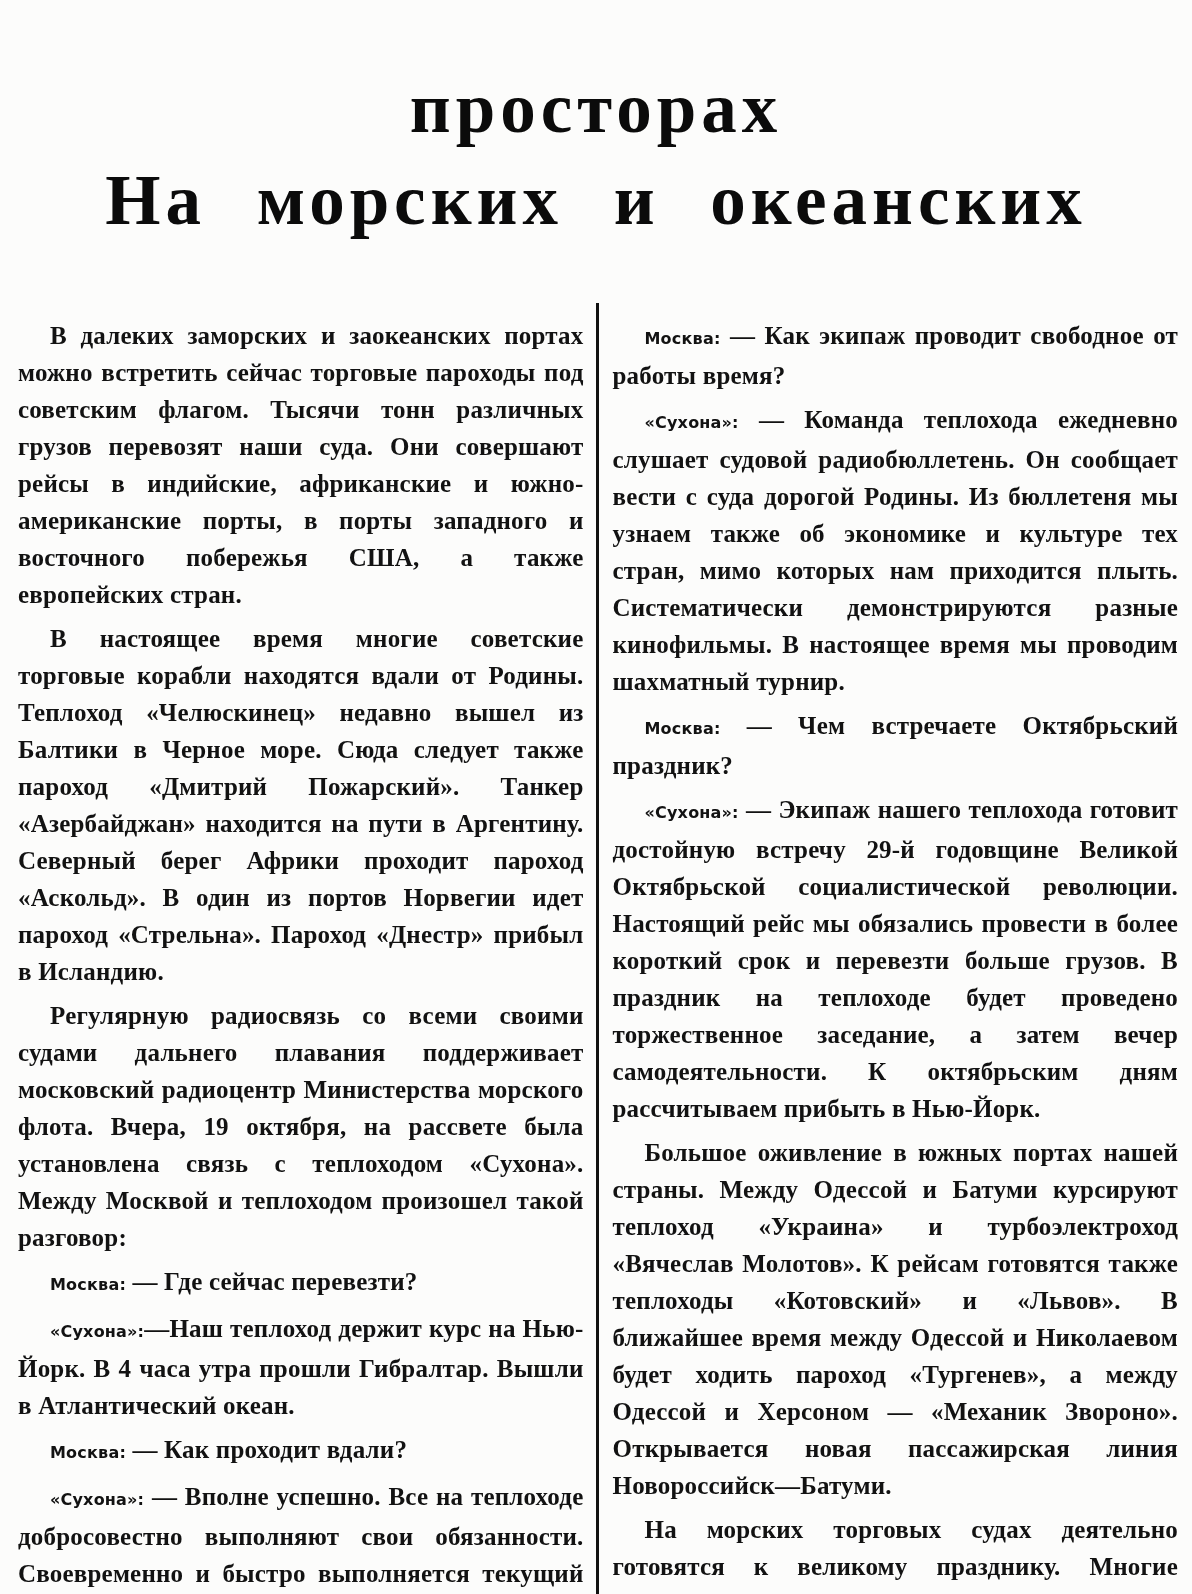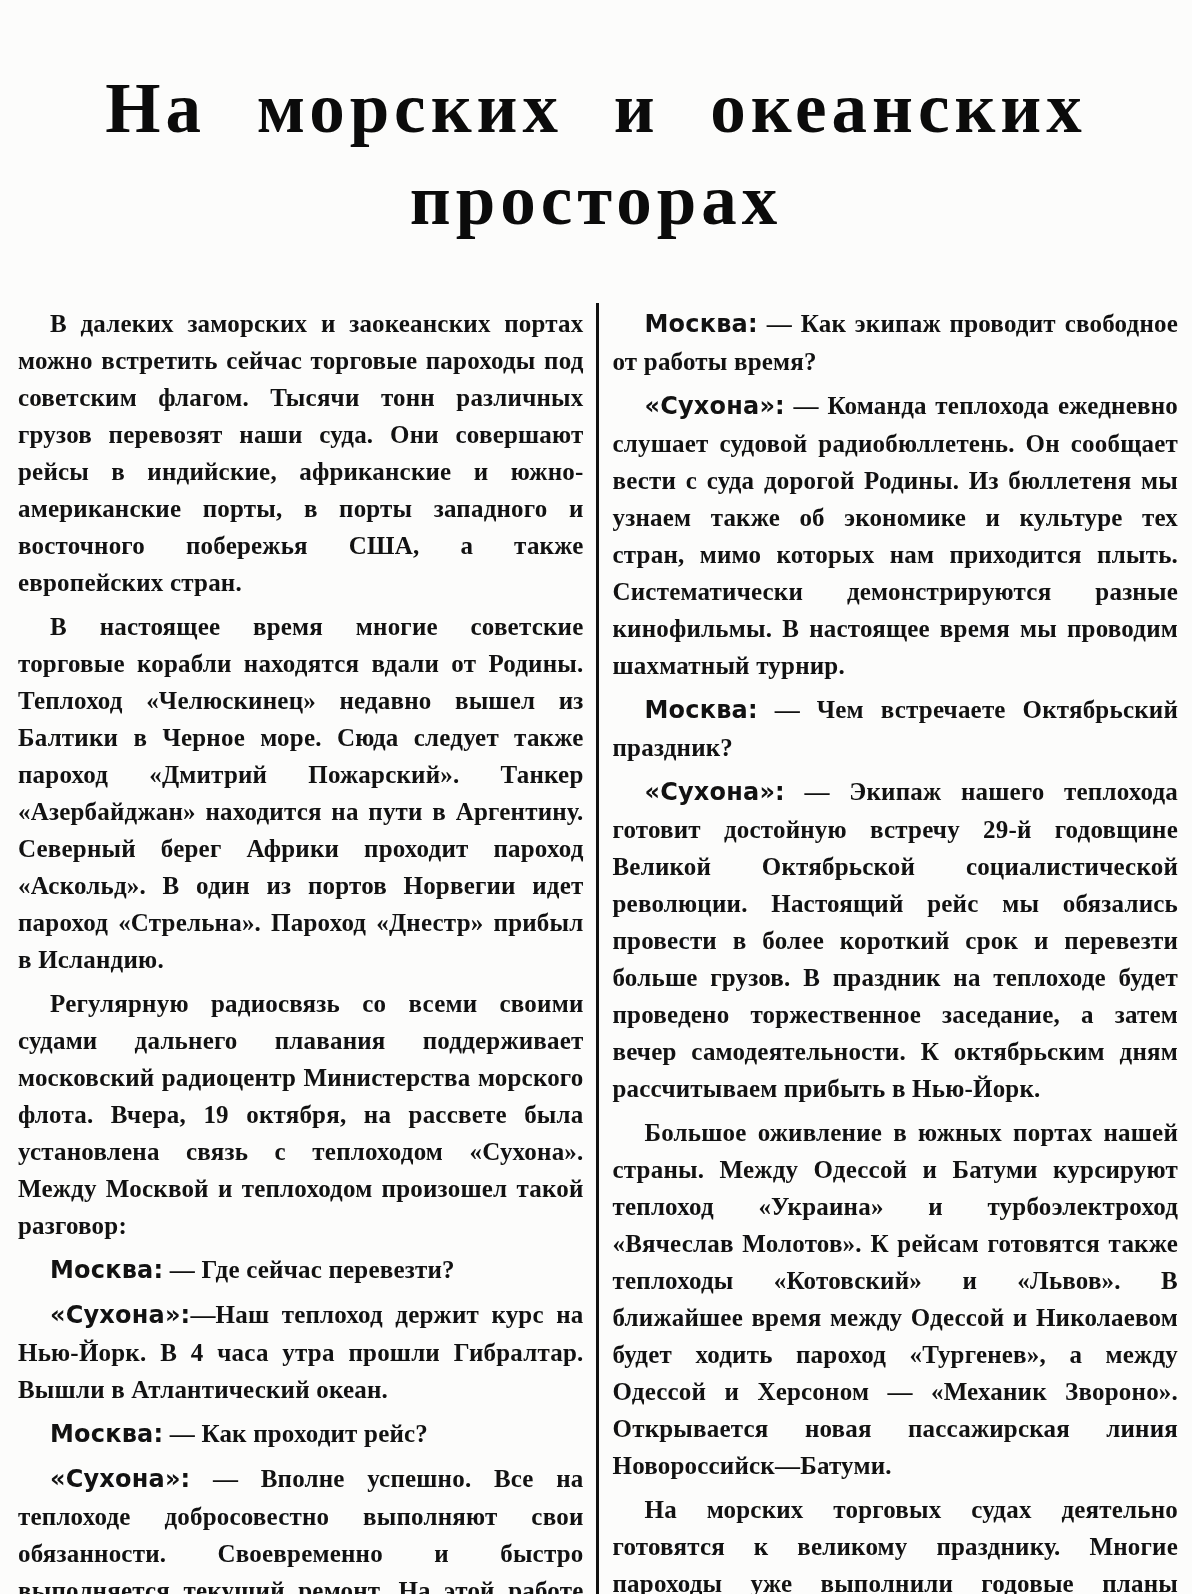--- a/index.html
+++ b/index.html
@@ -39,47 +39,47 @@
     letter-spacing: 0.2px;
   }
   .col.left  { padding-right: 12px; }
   .col.right { padding-left: 14px; }
   .divider {
     width: 3px;
     background: #111;
     flex: 0 0 3px;
   }
   p.para { margin: 0 0 7px 0; text-indent: 32px; }
-  p.para:first-child { margin-top: 2px; }
+  p.para:first-child { margin-top: 14px; }
   .speaker {
     font-family: "DejaVu Sans", sans-serif;
     font-weight: bold;
-    font-size: 24px;
+    font-size: 16px;
   }
   .speaker:empty { display: none; }
 </style>
 </head>
 <body>
 
 <div class="page">
 
   <h1 class="headline">
+    <span class="hl-line">просторах</span>
     <span class="hl-line">На морских и океанских</span>
-    <span class="hl-line">просторах</span>
   </h1>
 
   <div class="content">
 
     <div class="col left">
       <p class="para"><span>В далеких заморских и заокеанских портах можно встретить сейчас торговые пароходы под советским флагом. Тысячи тонн различных грузов перевозят наши суда. Они совершают рейсы в индийские, африканские и южно-американские порты, в порты западного и восточного побережья США, а также европейских стран.</span></p>
       <p class="para"><span>В настоящее время многие советские торговые корабли находятся вдали от Родины. Теплоход «Челюскинец» недавно вышел из Балтики в Черное море. Сюда следует также пароход «Дмитрий Пожарский». Танкер «Азербайджан» находится на пути в Аргентину. Северный берег Африки проходит пароход «Аскольд». В один из портов Норвегии идет пароход «Стрельна». Пароход «Днестр» прибыл в Исландию.</span></p>
       <p class="para"><span>Регулярную радиосвязь со всеми своими судами дальнего плавания поддерживает московский радиоцентр Министерства морского флота. Вчера, 19 октября, на рассвете была установлена связь с теплоходом «Сухона». Между Москвой и теплоходом произошел такой разговор:</span></p>
       <p class="para"><b class="speaker">Москва:</b><span> — Где сейчас перевезти?</span></p>
       <p class="para"><b class="speaker">«Сухона»:</b><span>—Наш теплоход держит курс на Нью-Йорк. В 4 часа утра прошли Гибралтар. Вышли в Атлантический океан.</span></p>
-      <p class="para"><b class="speaker">Москва:</b><span> — Как проходит рейс?</span></p>
+      <p class="para"><b class="speaker">Москва:</b><span> — Как проходит вдали?</span></p>
       <p class="para"><b class="speaker">«Сухона»:</b><span> — Вполне успешно. Все на теплоходе добросовестно выполняют свои обязанности. Своевременно и быстро выполняется текущий ремонт. На этой работе хороших результатов добились матросы Стайников, Поляков, Глухарев, боцман Бабич. Нормы они выполняют на 160—200 процентов.</span></p>
     </div>
 
     <div class="divider"></div>
 
     <div class="col right">
       <p class="para"><b class="speaker">Москва:</b><span> — Как экипаж проводит свободное от работы время?</span></p>
       <p class="para"><b class="speaker">«Сухона»:</b><span> — Команда теплохода ежедневно слушает судовой радиобюллетень. Он сообщает вести с суда дорогой Родины. Из бюллетеня мы узнаем также об экономике и культуре тех стран, мимо которых нам приходится плыть. Систематически демонстрируются разные кинофильмы. В настоящее время мы проводим шахматный турнир.</span></p>
       <p class="para"><b class="speaker">Москва:</b><span> — Чем встречаете Октябрьский праздник?</span></p>
       <p class="para"><b class="speaker">«Сухона»:</b><span> — Экипаж нашего теплохода готовит достойную встречу 29-й годовщине Великой Октябрьской социалистической революции. Настоящий рейс мы обязались провести в более короткий срок и перевезти больше грузов. В праздник на теплоходе будет проведено торжественное заседание, а затем вечер самодеятельности. К октябрьским дням рассчитываем прибыть в Нью-Йорк.</span></p>

